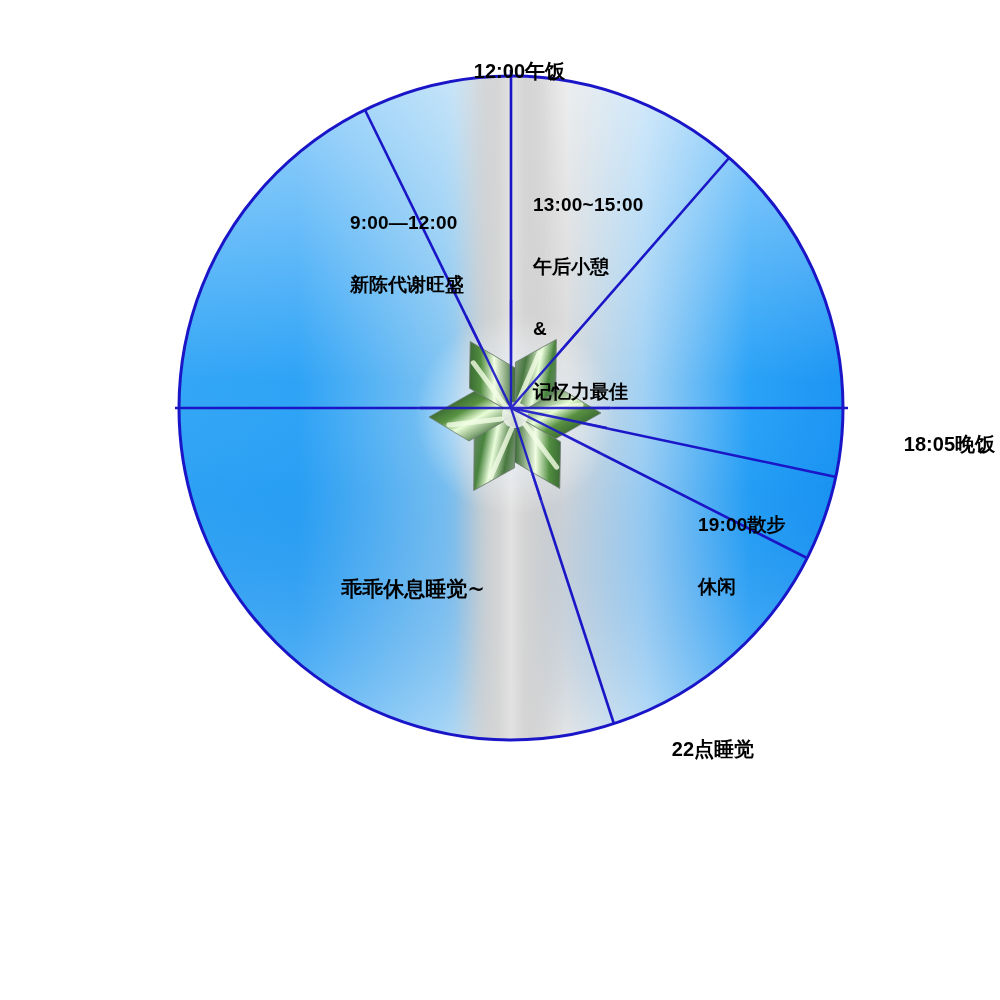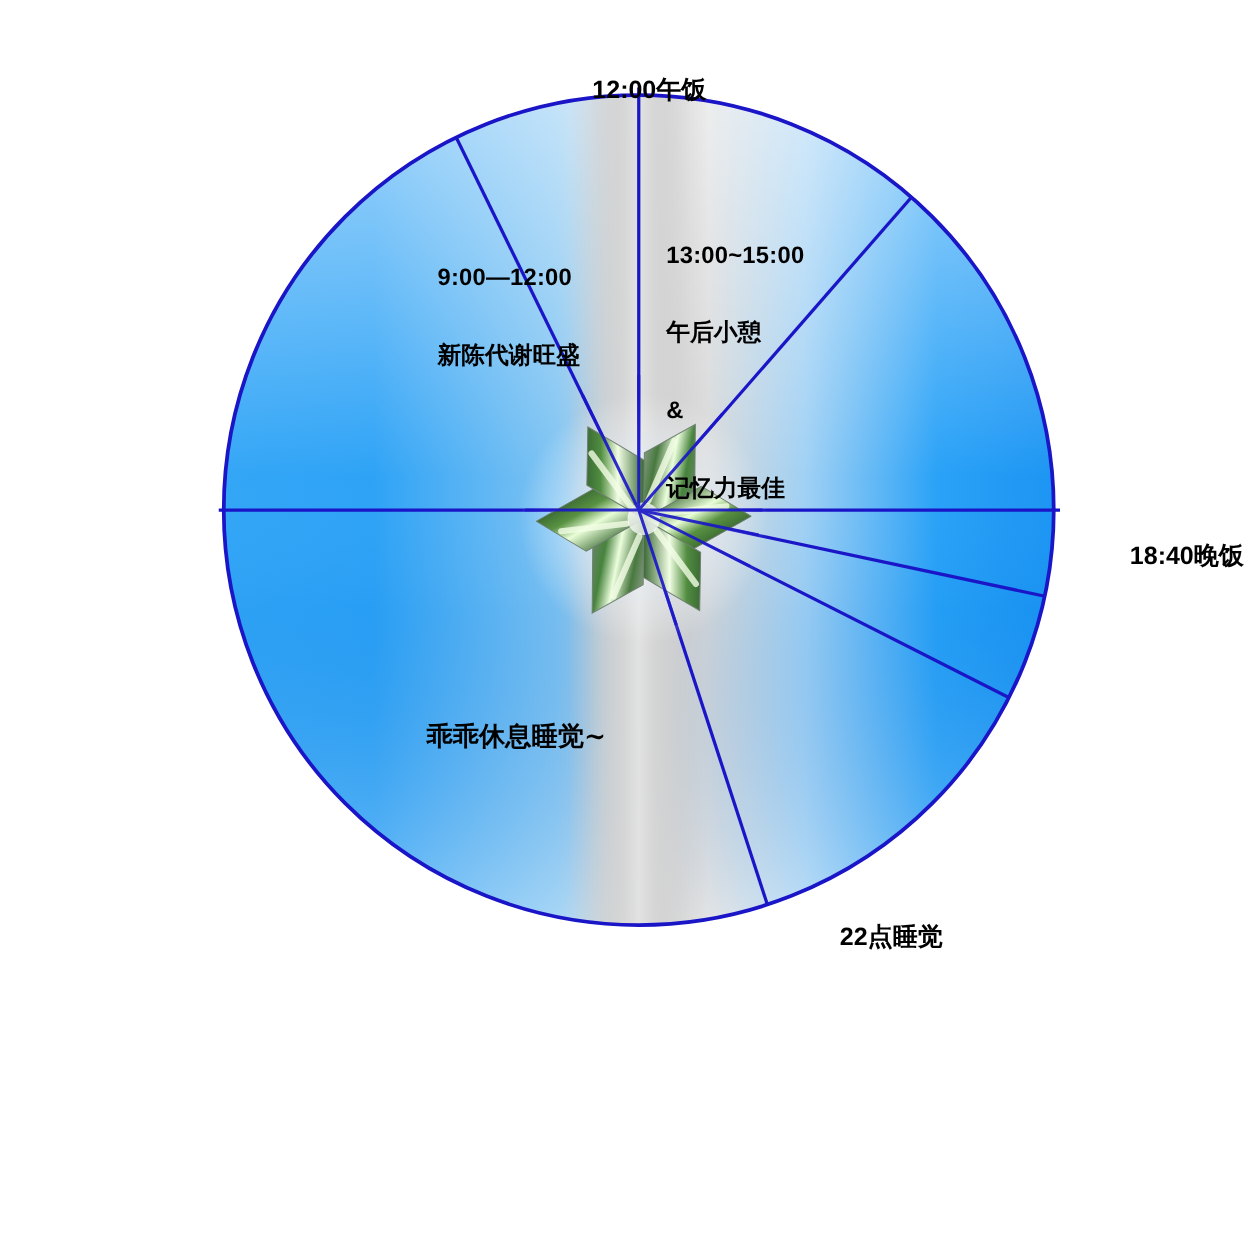--- a/index.html
+++ b/index.html
@@ -223,23 +223,27 @@
     <div class="hd">13:00~15:00</div>
     <div class="sb">午后小憩</div>
     <div class="amp">&amp;</div>
     <div class="sb">记忆力最佳</div>
   </div>
 
 
 
 
   <div class="lbl outer" id="lbl-1800">
-    <span class="num">18:40</span><span>晚饭</span>
-  </div>
-
+    <span class="num">18:05</span><span>晚饭</span>
+  </div>
+
+  <div class="lbl" id="lbl-1900">
+    <div><span class="hd">19:00</span><span class="sb">散步</span></div>
+    <div class="sb">休闲</div>
+  </div>
 
 
   <div class="lbl plain" id="lbl-sleep">
     <span>乖乖休息睡觉~</span>
   </div>
 
   <div class="lbl outer" id="lbl-2200">
     <span class="num">22</span><span>点睡觉</span>
   </div>
 

